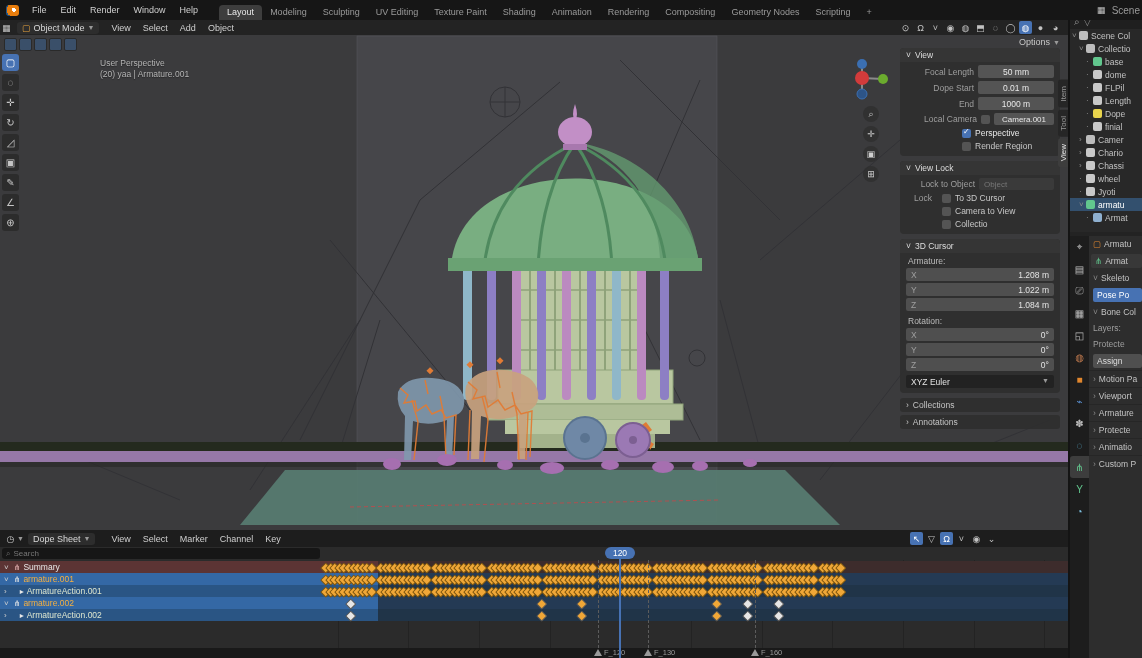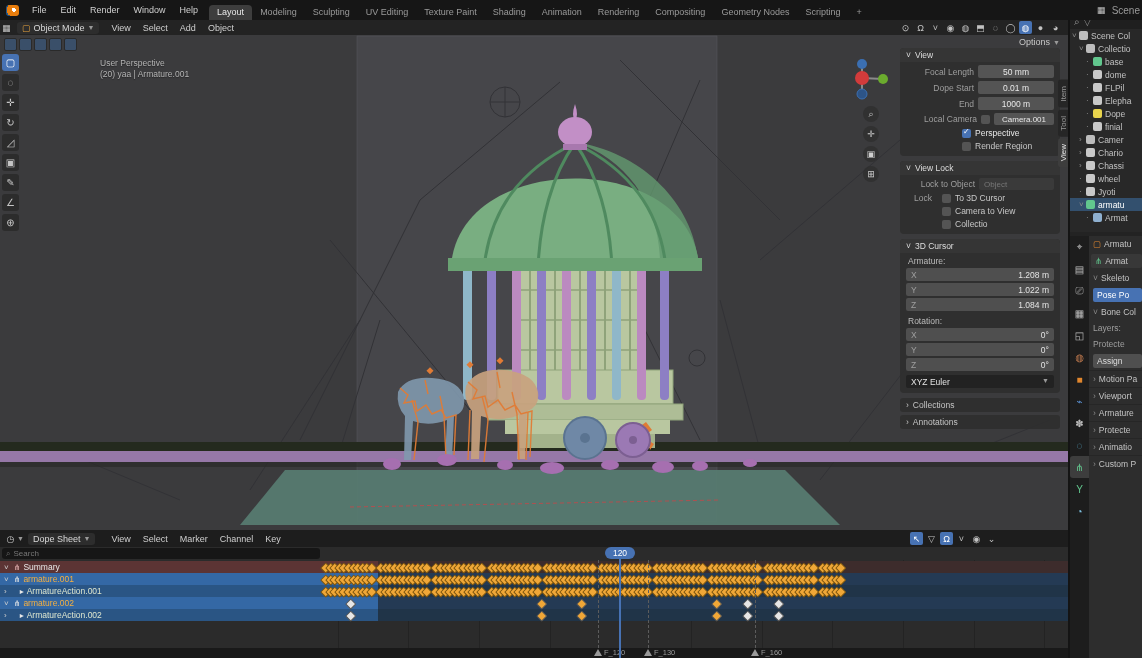--- a/index.html
+++ b/index.html
@@ -6,21 +6,21 @@
   #app{position:relative;width:1142px;height:658px;overflow:hidden;background:#1a1a1a;
        font-family:"Liberation Sans",sans-serif;font-size:10px;color:#c8c8c8;
        -webkit-font-smoothing:antialiased;}
   .abs{position:absolute;}
   
   #topbar{position:absolute;left:0;top:0;width:1142px;height:20px;background:#161616;
           display:flex;align-items:center;z-index:30;}
   #blender-logo{width:13px;height:11px;margin:0 6px 0 6px;border-radius:3px;
                 background:radial-gradient(circle at 60% 45%, #fff 0 2px, #e87d0d 2px 7px, #265787 7px);}
   .menu-item{padding:0 7px;color:#cfcfcf;font-size:9px;line-height:20px;cursor:default;}
-  #workspaces{display:flex;margin-left:4px;height:20px;align-items:flex-end;}
+  #workspaces{display:flex;margin-left:14px;height:20px;align-items:flex-end;}
   .ws-tab{padding:2px 8px 3px 8px;font-size:9px;color:#9a9a9a;border-radius:4px 4px 0 0;}
   .ws-tab.active{background:#3d3d3d;color:#e8e8e8;}
   #topbar-right{margin-left:auto;display:flex;align-items:center;gap:4px;padding-right:2px;color:#9a9a9a;}
   
   #viewport{position:absolute;left:0;top:20px;width:1068px;height:510px;overflow:hidden;background:#3b3b3d;}
   #scene{position:absolute;left:0;top:0;}
   #vp-header{position:absolute;left:0;top:0;width:100%;height:15px;background:#232323;
              display:flex;align-items:center;z-index:10;}
   .chip{display:flex;align-items:center;gap:3px;background:#2d2d2d;border-radius:3px;
         padding:1px 5px;margin-left:4px;font-size:9px;color:#d8d8d8;}
@@ -455,21 +455,21 @@
             <div>dome</div>
           </div>
           <div class="ol-row" style="padding-left: 16px;">
             <div style="width: 7px; color: rgb(138, 138, 138); font-size: 8px;">·</div>
             <div class="ol-ic" style="background: rgb(201, 201, 201);"></div>
             <div>FLPil</div>
           </div>
           <div class="ol-row" style="padding-left: 16px;">
             <div style="width: 7px; color: rgb(138, 138, 138); font-size: 8px;">·</div>
             <div class="ol-ic" style="background: rgb(201, 201, 201);"></div>
-            <div>Elepha</div>
+            <div>Length</div>
           </div>
           <div class="ol-row" style="padding-left: 16px;">
             <div style="width: 7px; color: rgb(138, 138, 138); font-size: 8px;">·</div>
             <div class="ol-ic" style="background: rgb(232, 212, 77);"></div>
             <div>Dope</div>
           </div>
           <div class="ol-row" style="padding-left: 16px;">
             <div style="width: 7px; color: rgb(138, 138, 138); font-size: 8px;">·</div>
             <div class="ol-ic" style="background: rgb(201, 201, 201);"></div>
             <div>finial</div>

